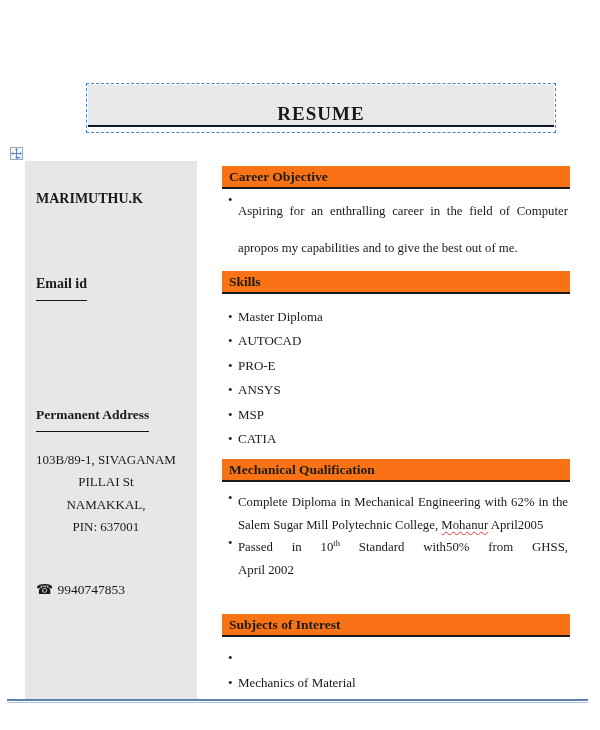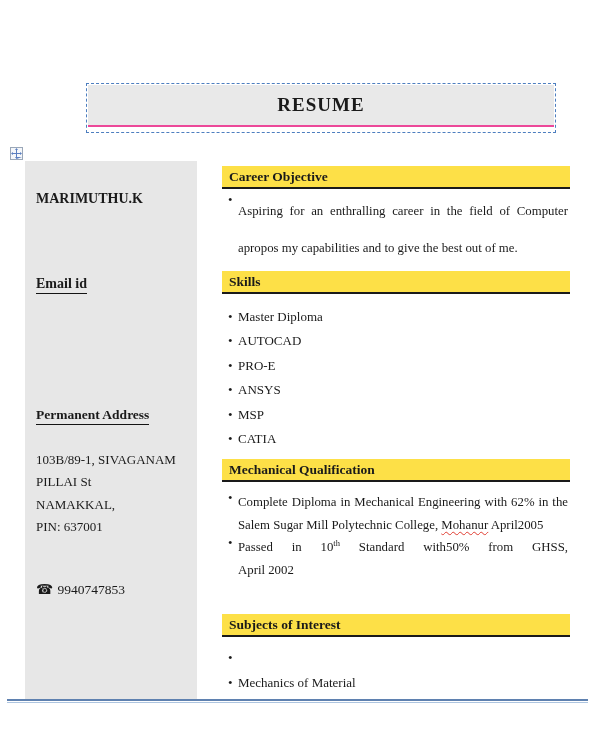--- a/index.html
+++ b/index.html
@@ -7,50 +7,51 @@
     position:relative;width:600px;height:730px;background:#ffffff;
     font-family:"Liberation Serif", serif;color:#1a1a1a;overflow:hidden;
   }
   
   .resume-box{
     position:absolute;left:86px;top:83px;width:470px;height:50px;
     border:1px dashed #4d7ebf;box-sizing:border-box;background:#ffffff;
   }
   .resume-box-fill{
     position:absolute;left:1px;right:1px;top:1px;bottom:5px;
-    background:#e9e9e9;border-bottom:2px solid #ec4899;
-    display:flex;align-items:center;justify-content:center;
+    background:#e9e9e9;border-bottom:2px solid #0f172a;
+    display:flex;align-items:flex-end;justify-content:center;
   }
   .resume-title{font-size:19px;font-weight:bold;letter-spacing:1px;}
   
   .move-handle{
     position:absolute;left:10px;top:147px;width:13px;height:13px;
     border:1px solid #9aa7b8;background:#f5f7fa;box-sizing:border-box;
     display:flex;align-items:center;justify-content:center;cursor:move;
   }
   
   .sidebar{
     position:absolute;left:25px;top:161px;width:172px;height:540px;
     background:#e7e7e7;
+    text-align:center;
   }
   .side-name{position:absolute;left:11px;top:30px;font-size:14px;font-weight:bold;}
   .side-heading{
     position:absolute;left:11px;font-size:13.5px;font-weight:bold;
-    border-bottom:1px solid #141414;padding-bottom:1px;
+    border-bottom:1px solid #141414;padding-bottom:8px;
   }
   .h-email{top:115px;font-size:14px;}
   .h-addr{top:246px;}
   .side-email{position:absolute;left:11px;top:141px;font-size:12.5px;}
   .side-address{position:absolute;left:11px;top:288px;font-size:13px;line-height:22.4px;}
   .side-phone{position:absolute;left:11px;top:420px;font-size:13.5px;}
   .phone-glyph{font-family:"DejaVu Sans", sans-serif;font-size:14px;margin-right:4px;}
   
   .bar{
     position:absolute;left:222px;width:348px;height:21px;box-sizing:content-box;
-    background:#fde047;border-bottom:2px solid #1a1a1a;
+    background:#f97316;border-bottom:2px solid #1a1a1a;
     font-size:13.5px;font-weight:bold;line-height:21px;padding-left:7px;
     width:341px; 
   }
   .bar1{top:166px;} .bar2{top:271px;} .bar3{top:459px;} .bar4{top:614px;}
   .list{position:absolute;left:222px;width:348px;box-sizing:border-box;}
   .li{position:relative;padding-left:16px;}
   .blt{position:absolute;left:6px;top:0;}
   
   .objective{top:193px;font-size:12.8px;}
   .obj-line{height:37px;line-height:37px;overflow:hidden;padding-right:2px;}

